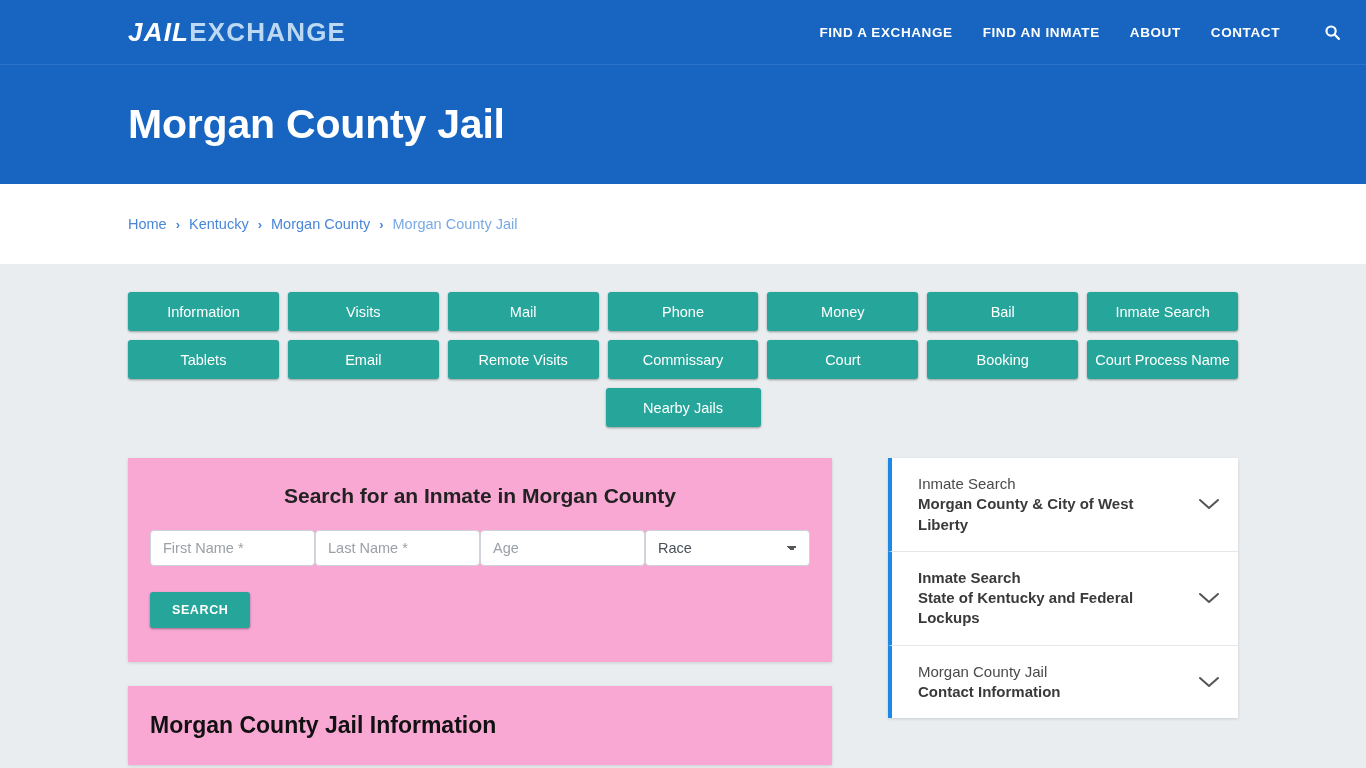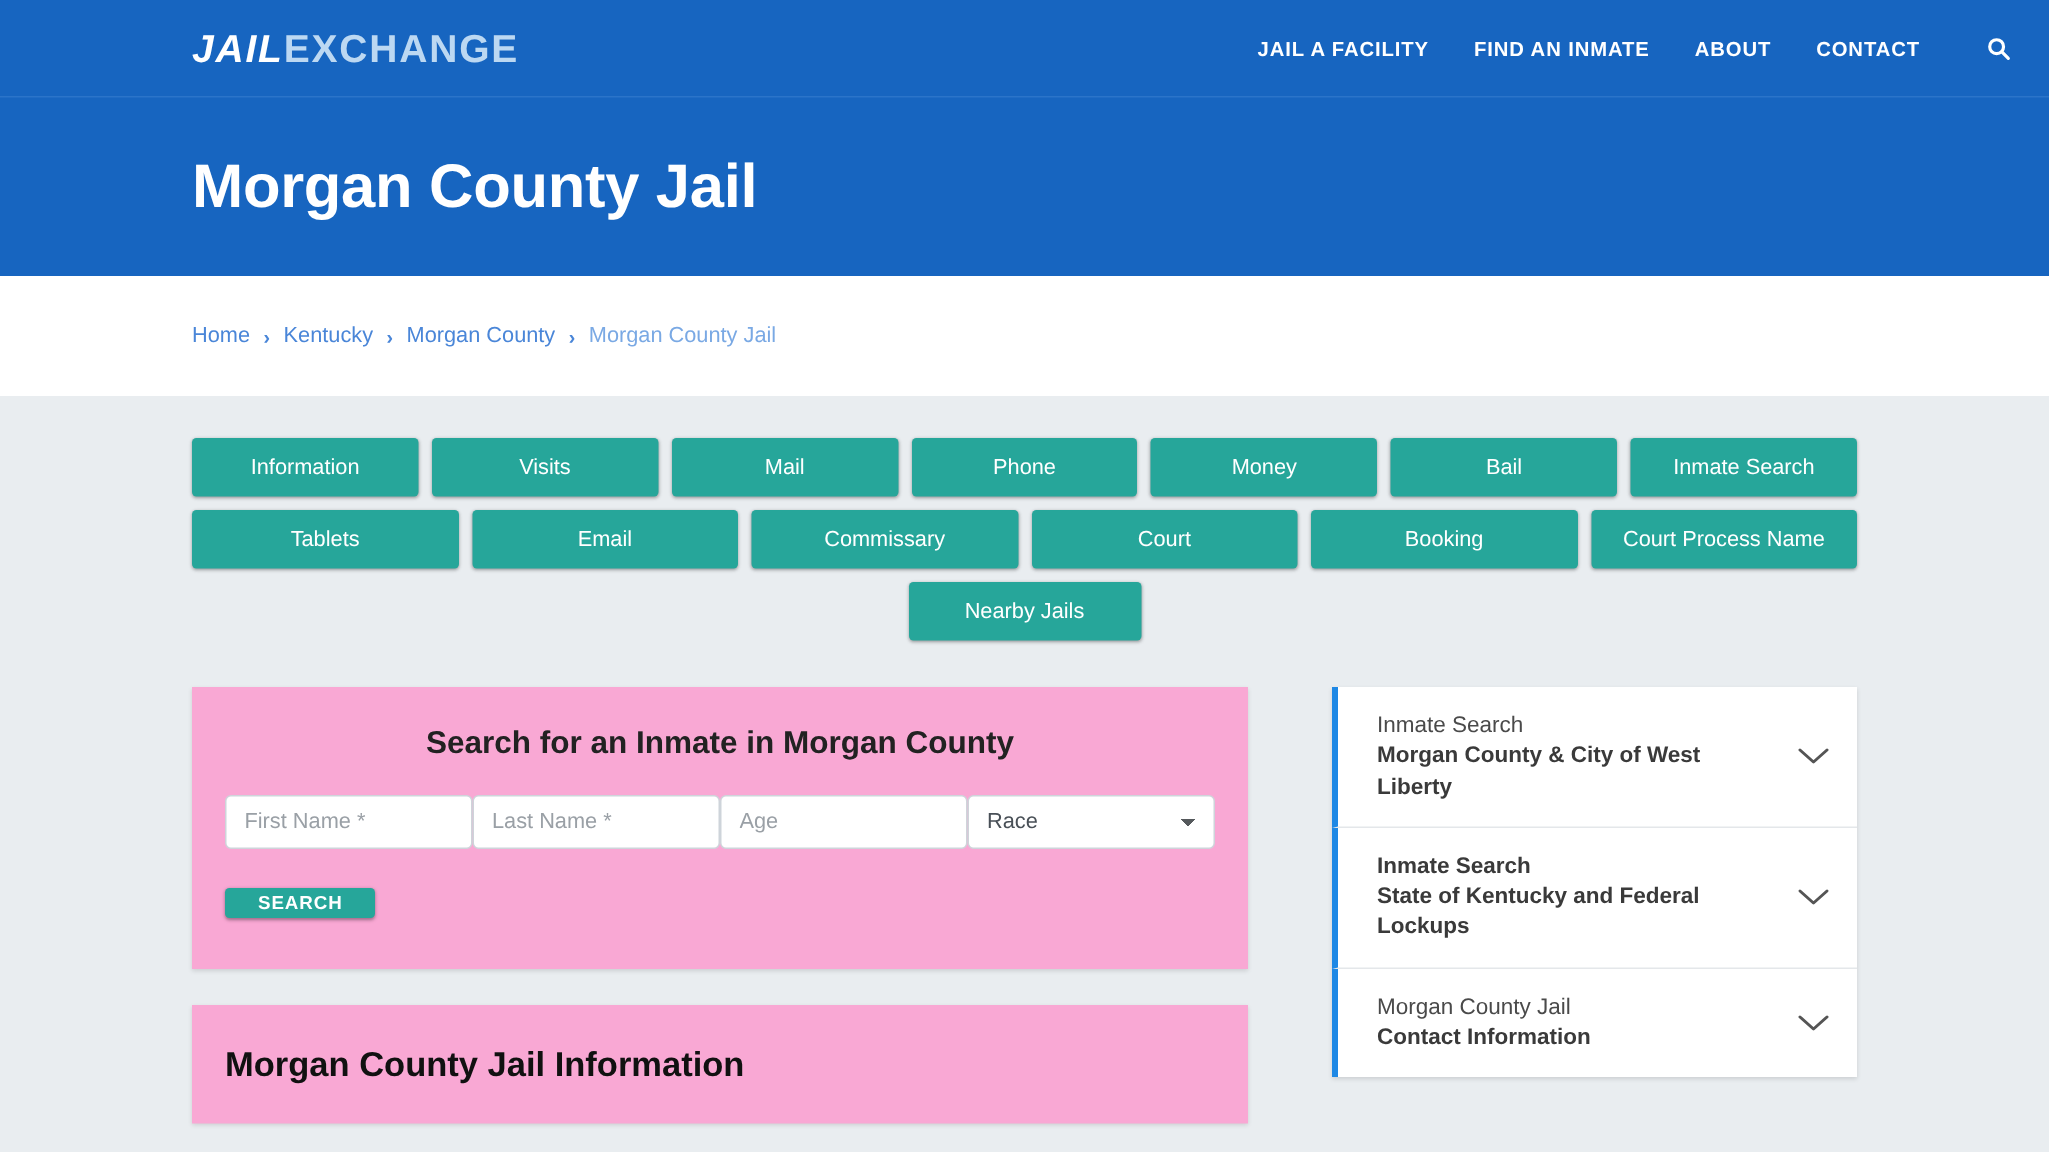--- a/index.html
+++ b/index.html
@@ -184,21 +184,21 @@
       linear-gradient(135deg, #55595c 50%, transparent 50%);
     background-position:
       calc(100% - 17px) 15px,
       calc(100% - 12px) 15px;
     background-size: 5px 5px, 5px 5px;
     background-repeat: no-repeat;
     cursor: pointer;
   }
   .search-submit {
     margin-top: 26px;
-    height: 20px;
+    height: 36px;
     padding: 0 22px;
     background: #26a69a;
     color: #ffffff;
     border: none;
     border-radius: 3px;
     font-family: "Liberation Sans", sans-serif;
     font-size: 12.5px;
     font-weight: bold;
     letter-spacing: 0.6px;
     cursor: pointer;
@@ -249,21 +249,21 @@
 </style>
 </head>
 <body>
 
 <div class="navbar">
   <div class="logo">
     <span class="jail">JAIL</span><span class="exchange">EXCHANGE</span>
   </div>
 
   <div class="nav-links">
-    <a class="nav-link">JAIL A FACILITY</a>
+    <a class="nav-link">FIND A EXCHANGE</a>
     <a class="nav-link">FIND AN INMATE</a>
     <a class="nav-link">ABOUT</a>
     <a class="nav-link">CONTACT</a>
     <span class="nav-search">
       <svg width="17" height="17" viewBox="0 0 24 24" fill="none" stroke="#ffffff" stroke-width="3" stroke-linecap="round">
         <circle cx="10" cy="10" r="6.5"></circle>
         <line x1="15.2" y1="15.2" x2="21" y2="21"></line>
       </svg>
     </span>
   </div>
@@ -291,20 +291,21 @@
     <div class="ql-btn">Visits</div>
     <div class="ql-btn">Mail</div>
     <div class="ql-btn">Phone</div>
     <div class="ql-btn">Money</div>
     <div class="ql-btn">Bail</div>
     <div class="ql-btn">Inmate Search</div>
   </div>
   <div class="ql-row">
     <div class="ql-btn">Tablets</div>
     <div class="ql-btn">Email</div>
+    <div class="ql-btn">Remote Visits</div>
     <div class="ql-btn">Commissary</div>
     <div class="ql-btn">Court</div>
     <div class="ql-btn">Booking</div>
     <div class="ql-btn">Court Process Name</div>
   </div>
   <div class="ql-row centered">
     <div class="ql-btn">Nearby Jails</div>
   </div>
 </div>
 

